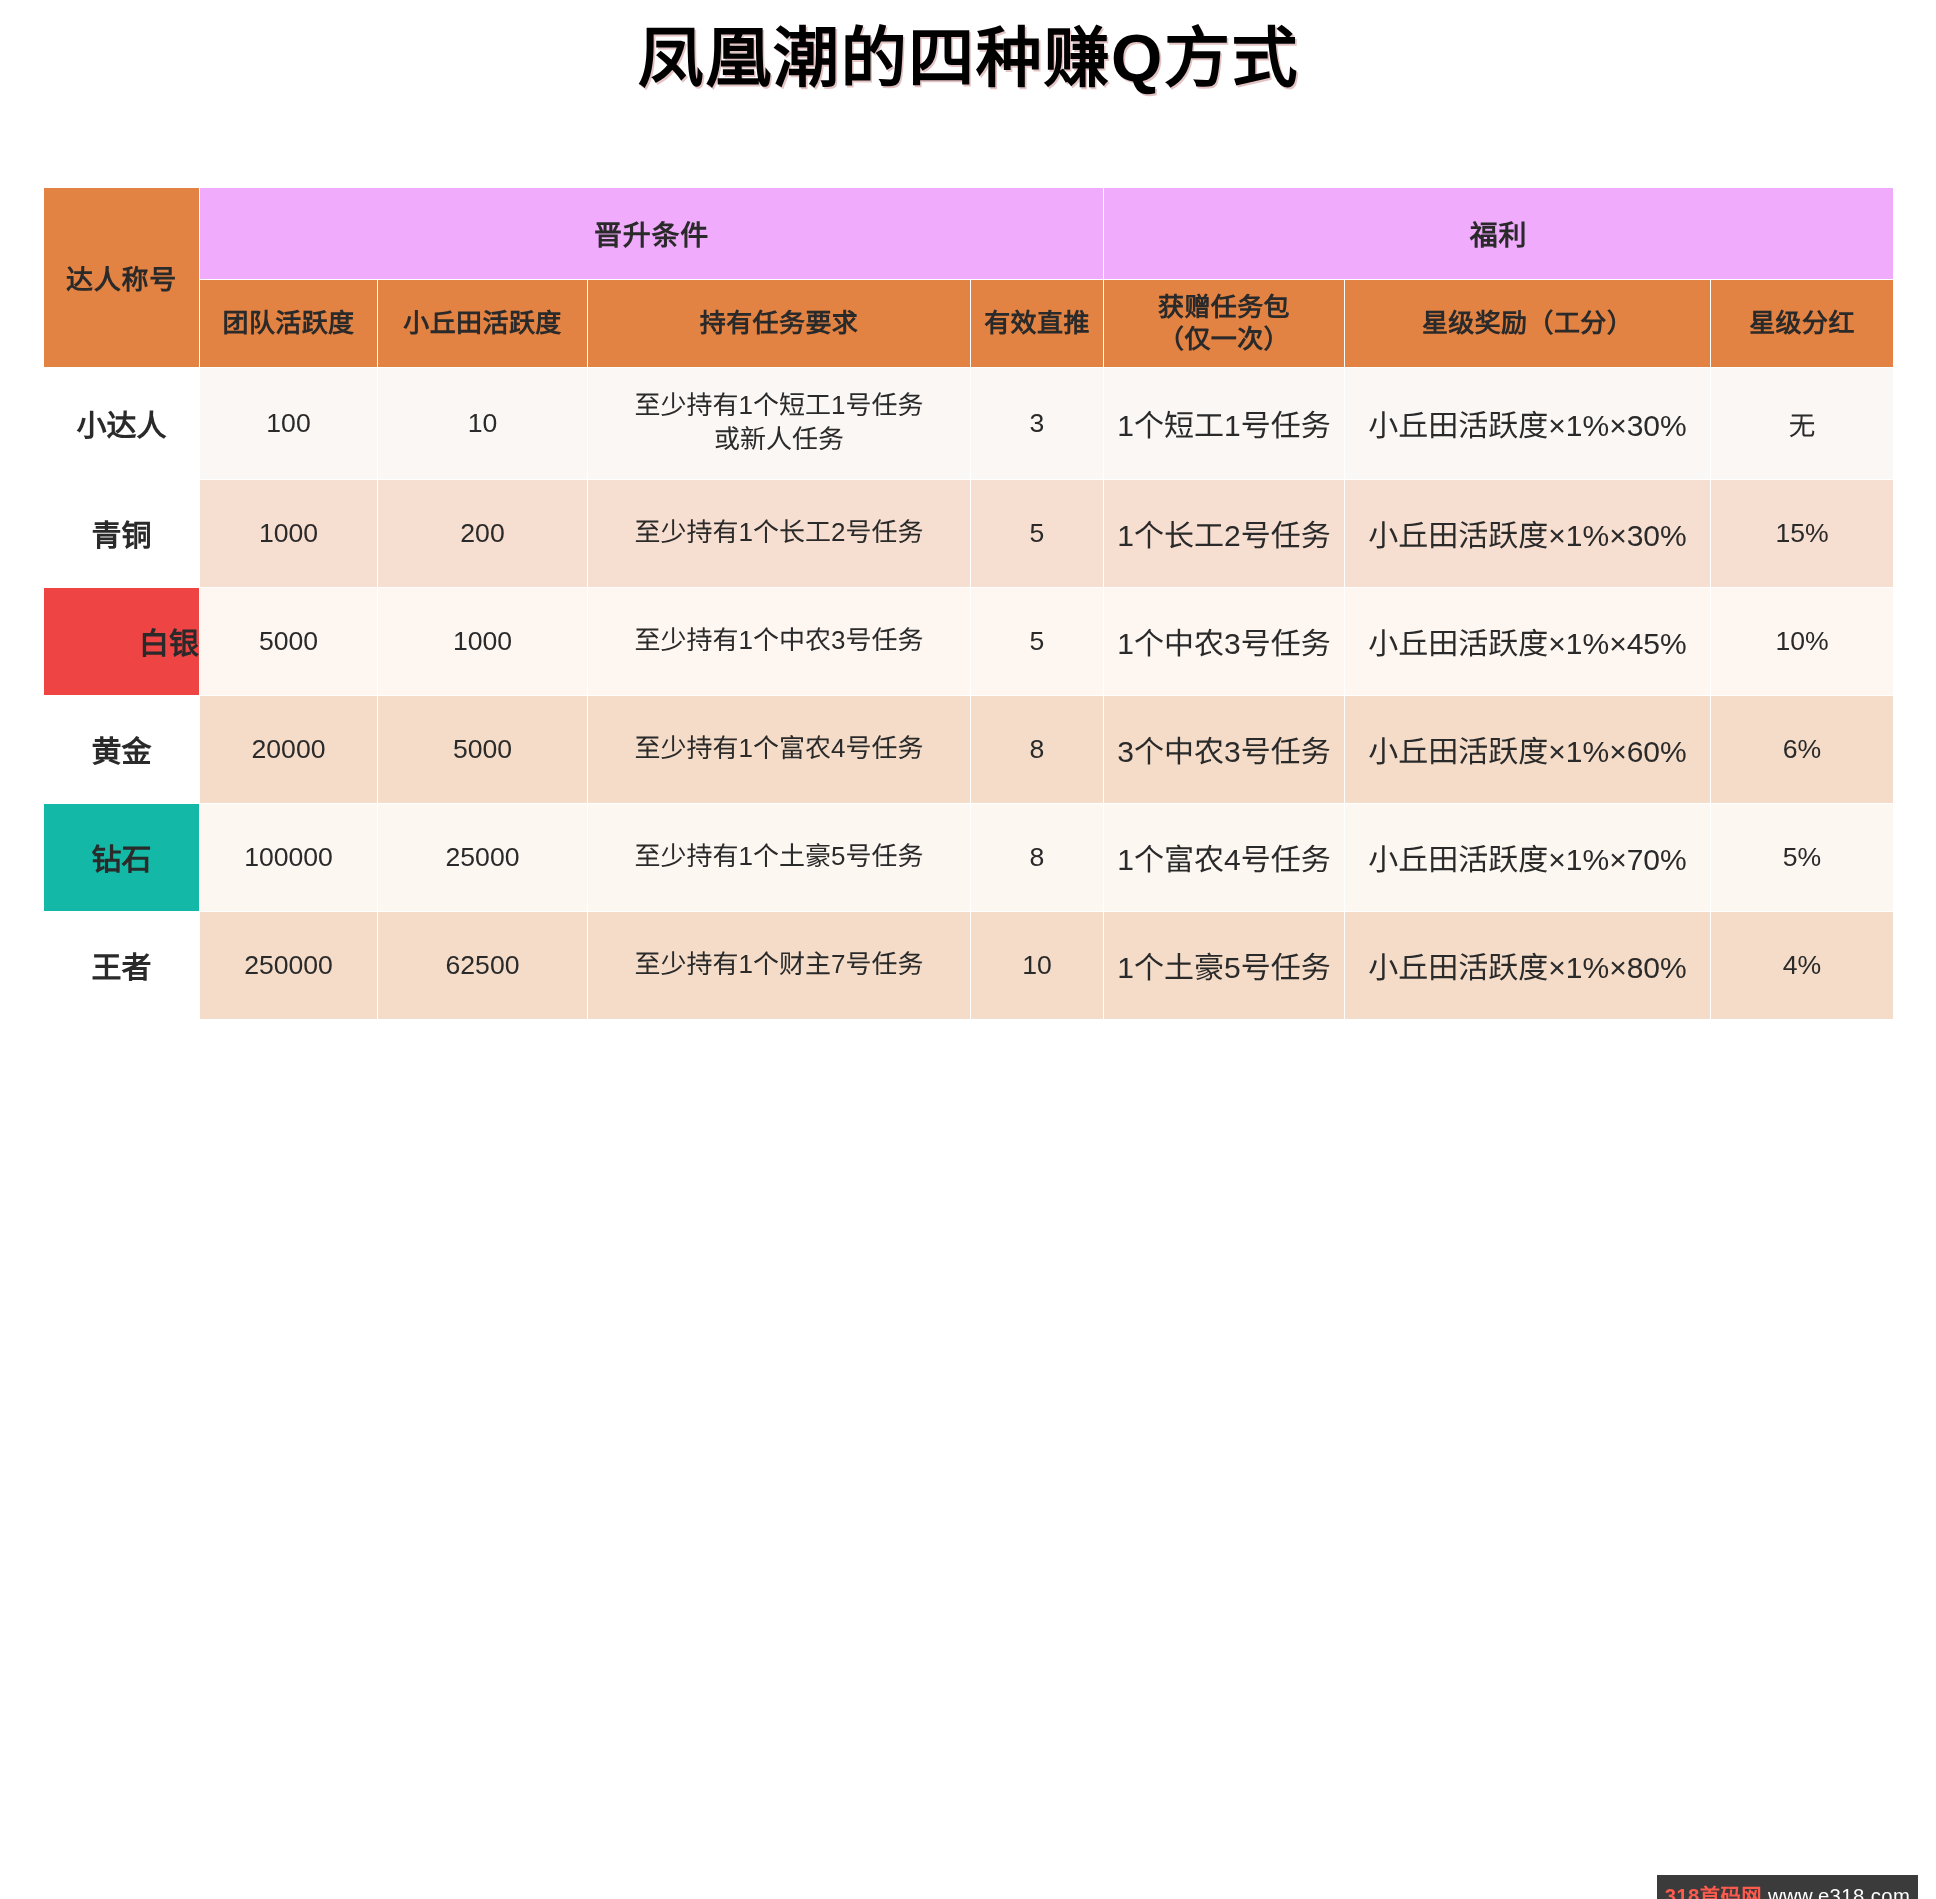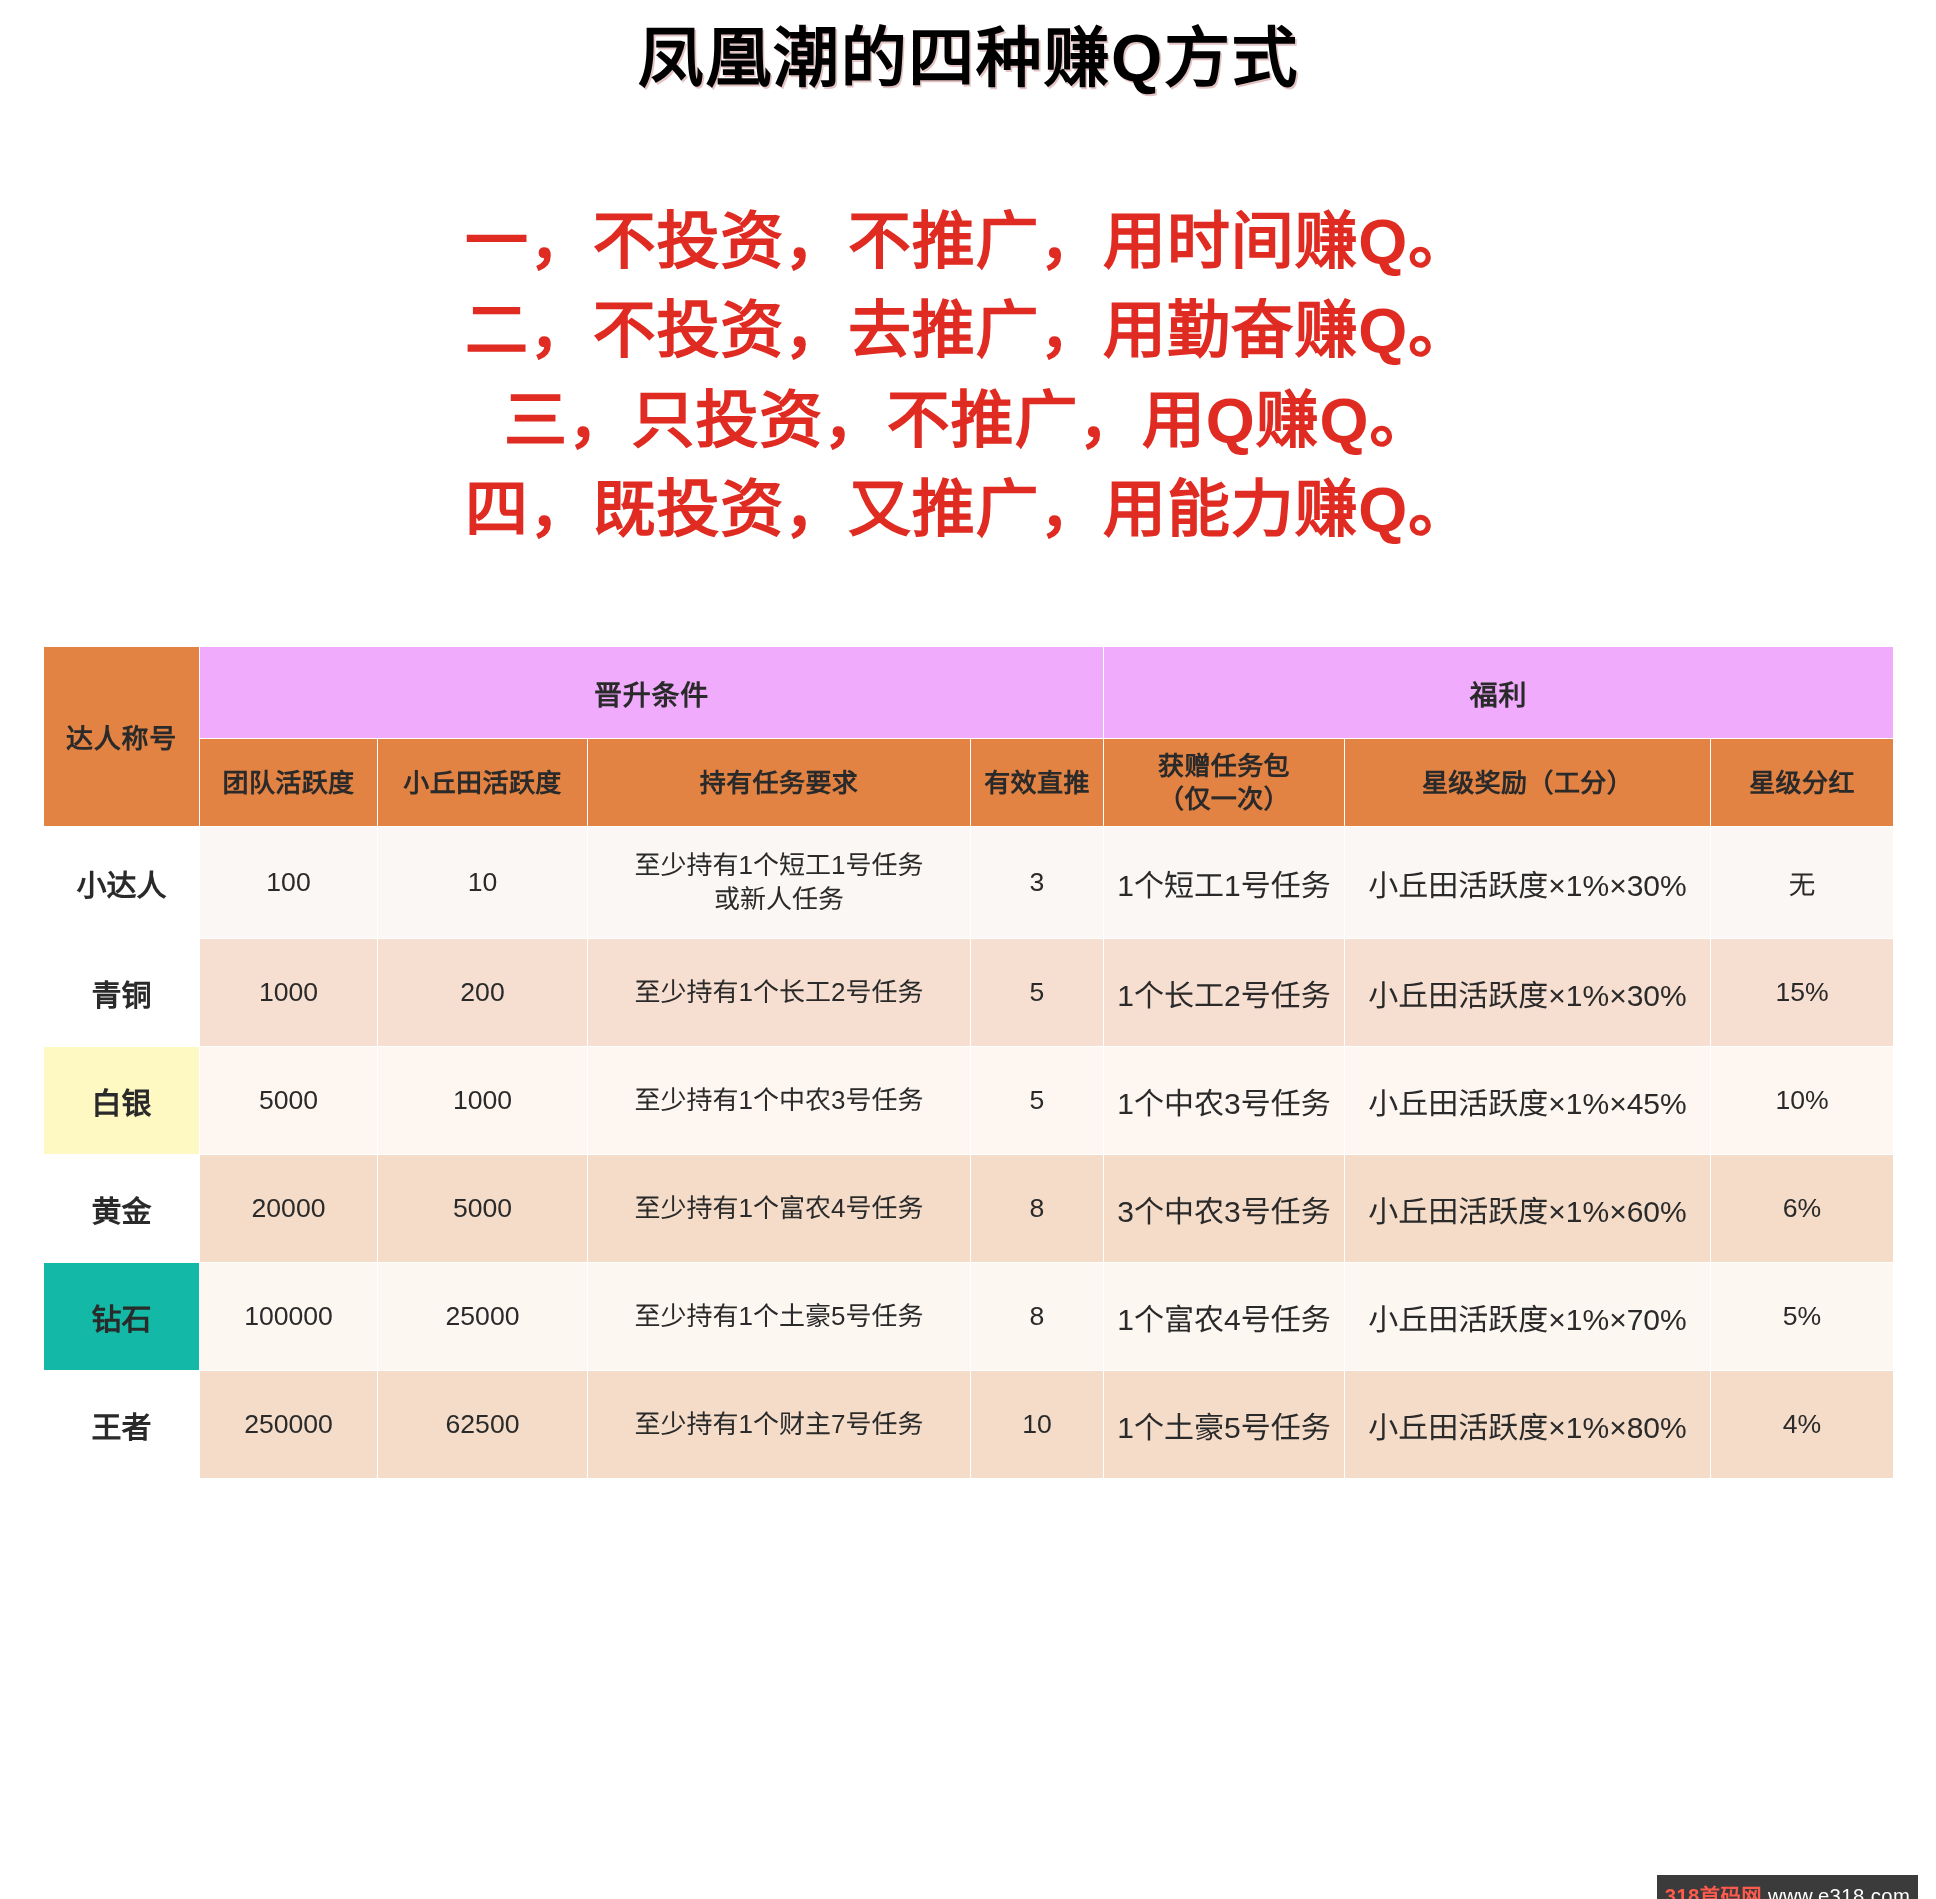--- a/index.html
+++ b/index.html
@@ -121,21 +121,21 @@
   
   .tint0 { background: #fbf7f5; }
   .tint1 { background: #f6ded0; }
   .tint2 { background: #fdf6f1; }
   .tint3 { background: #f4dcc9; }
   .tint4 { background: #fdf7f2; }
   .tint5 { background: #f4dcc9; }
 
   .tint0 .name-cell { background: #ffffff; }
   .tint1 .name-cell { background: #ffffff; }
-  .tint2 .name-cell { background: #fef9c3; }
+  .tint2 .name-cell { background: #ef4444; text-align: right; }
   .tint3 .name-cell { background: #ffffff; }
   .tint4 .name-cell { background: #14b8a6; }
   .tint5 .name-cell { background: #ffffff; }
 
   
   .watermark {
     position: absolute;
     right: 19px;
     bottom: 7.8px;
     font-size: 20.3px;
@@ -148,26 +148,20 @@
   .watermark .wm-red { color: #ff5a4e; font-weight: bold; }
   .watermark .wm-white { color: #ffffff; }
 </style>
 </head>
 <body>
 
 <div class="page">
 
   <h1 class="main-title">凤凰潮的四种赚Q方式</h1>
 
-  <ul class="four-ways">
-    <li>一，不投资，不推广，用时间赚Q。</li>
-    <li>二，不投资，去推广，用勤奋赚Q。</li>
-    <li>三，只投资，不推广，用Q赚Q。</li>
-    <li>四，既投资，又推广，用能力赚Q。</li>
-  </ul>
 
 
   <div class="table-wrap">
     <table class="rank-table">
       <colgroup>
         <col style="width:156px">
         <col style="width:178px">
         <col style="width:210px">
         <col style="width:383px">
         <col style="width:133px">

